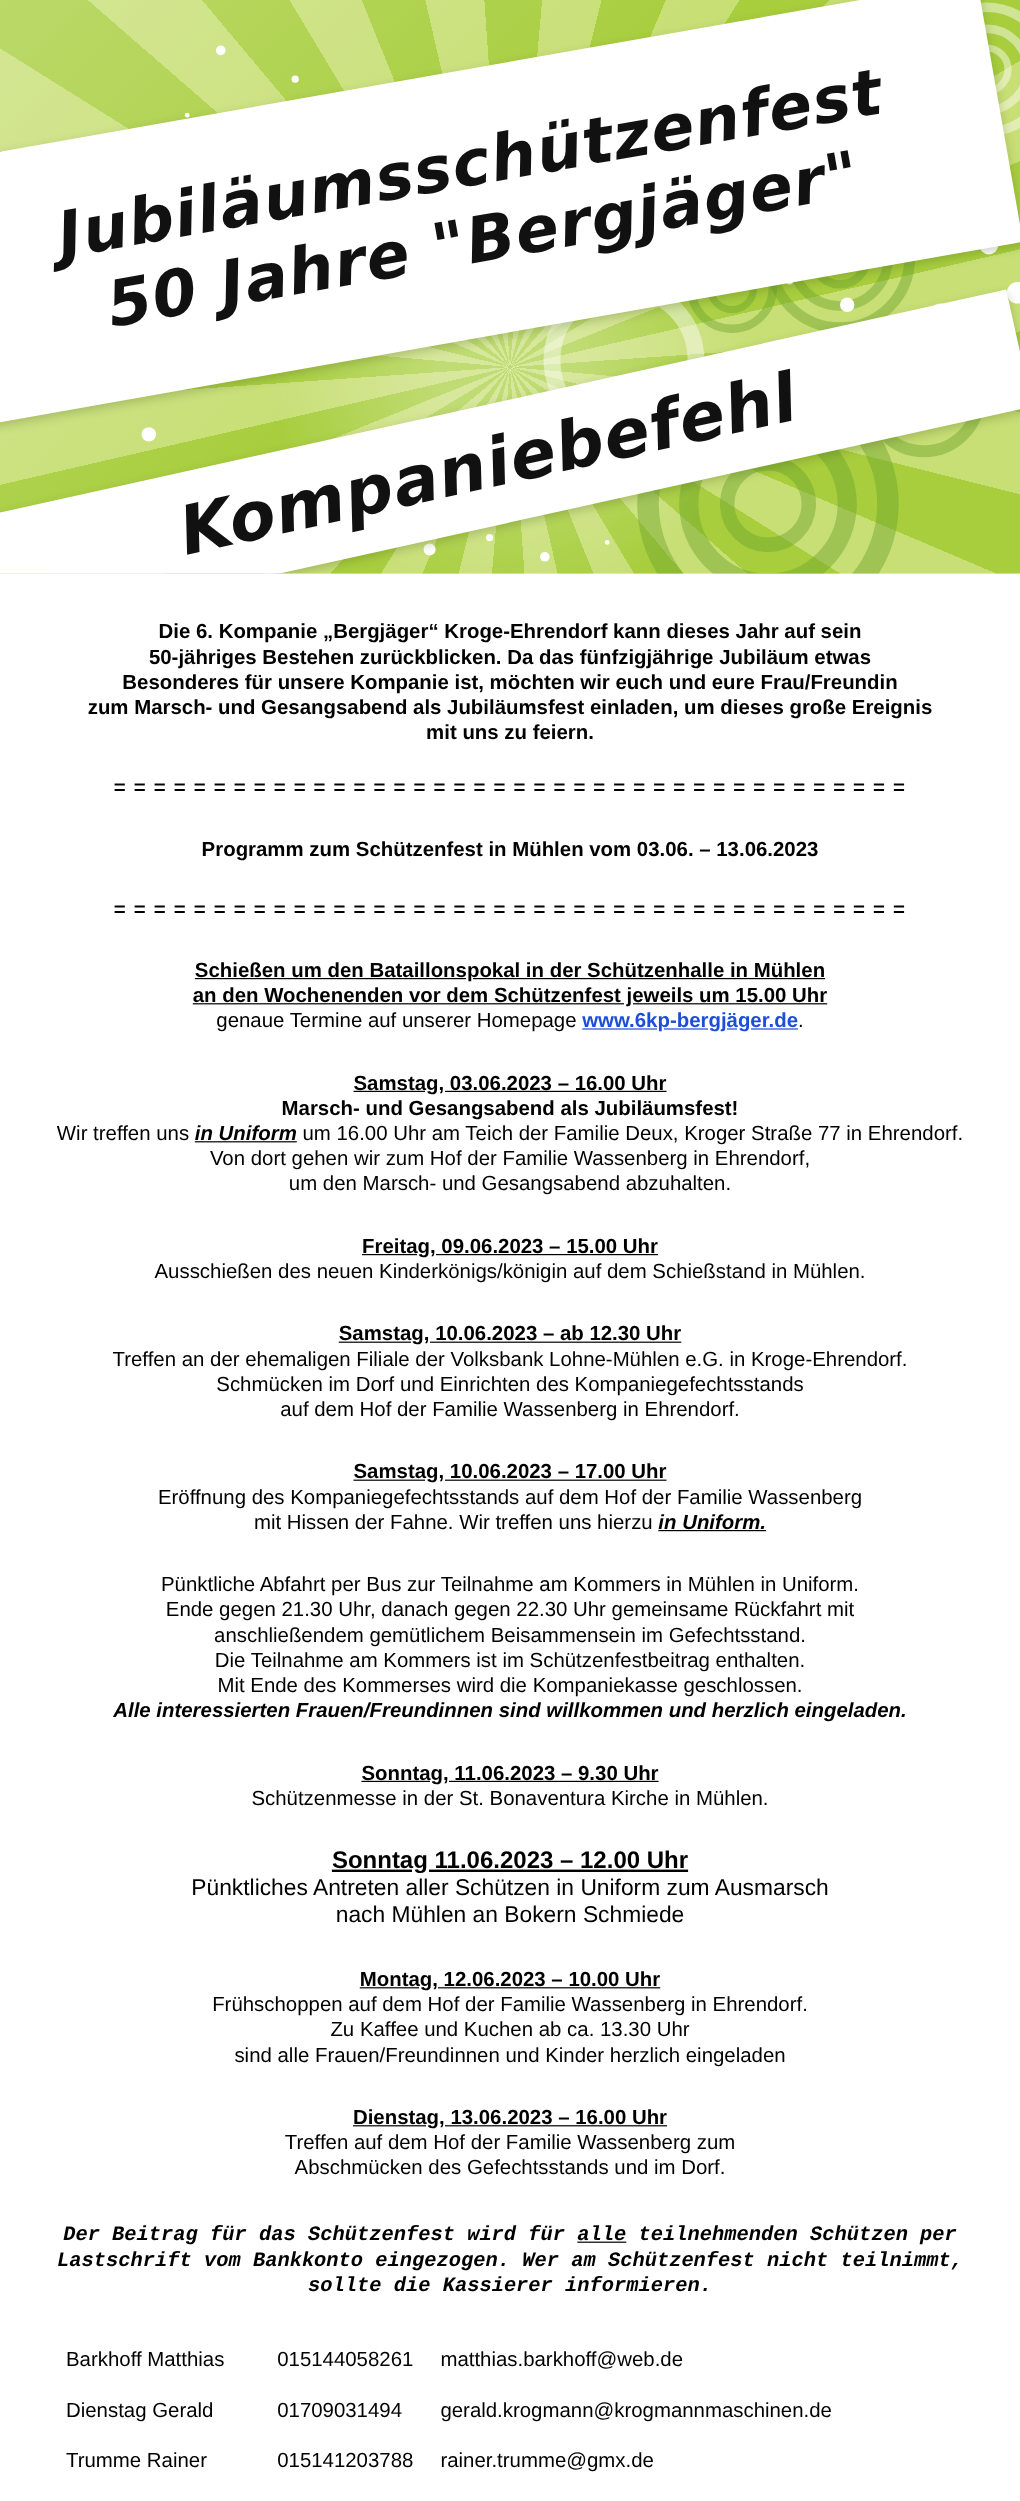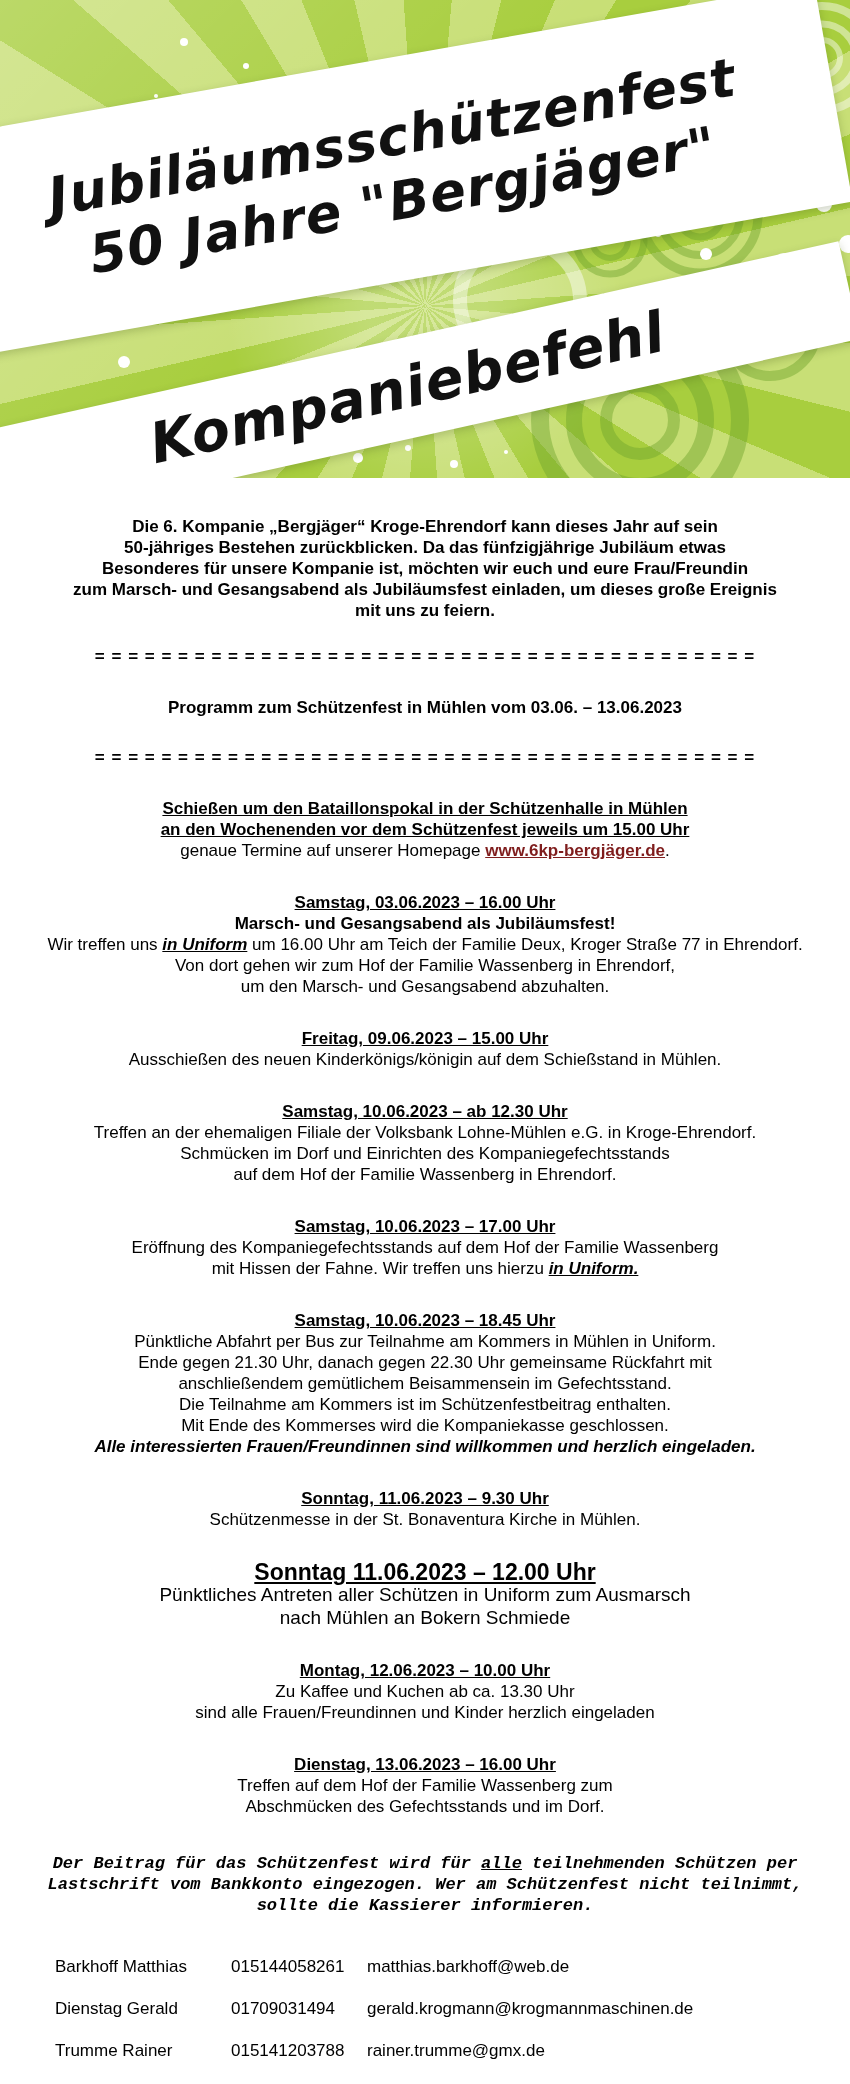--- a/index.html
+++ b/index.html
@@ -38,24 +38,24 @@
 
   
   .doc{padding:0 25px 46px 25px;text-align:center;}
   .t{font-size:17px;line-height:21px;}
   .intro{margin-top:38px;font-weight:bold;}
   .divider{margin-top:26px;font-weight:bold;font-size:17px;letter-spacing:1px;white-space:nowrap;}
   .program-title{margin-top:30px;font-weight:bold;}
   .divider2{margin-top:30px;}
   .pokal{margin-top:30px;}
   .pokal .u-line{font-weight:bold;text-decoration:underline;}
-  .link{color:#7f1d1d;font-weight:bold;text-decoration:underline;}
+  .link{color:#1d4ed8;font-weight:bold;text-decoration:underline;}
   .event{margin-top:31px;}
   .ev-head{font-weight:bold;text-decoration:underline;}
-  .ev-head.lg{font-size:23px;line-height:22px;}
+  .ev-head.lg{font-size:20px;line-height:22px;}
   .ev-line.lg{font-size:19px;line-height:23px;}
   .seg-b{font-weight:bold;margin-top:41px;}
   .seg-bi{font-weight:bold;font-style:italic;}
   .seg-biu{font-weight:bold;font-style:italic;text-decoration:underline;}
   .payment-note{margin-top:36px;font-weight:bold;font-style:italic;max-width:796px;margin-left:auto;margin-right:auto;font-family:Liberation Mono, monospace;}
   .contacts{margin-top:40px;display:grid;grid-template-columns:155px 115px auto;column-gap:48px;row-gap:7px;
     justify-content:start;margin-left:30px;text-align:left;font-weight:normal;gap:21px;}
   .fees{margin-top:46px;font-weight:bold;font-style:italic;}
 </style>
 </head>
@@ -136,39 +136,39 @@
         <div class="ev-line"><span>Treffen an der ehemaligen Filiale der Volksbank Lohne-Mühlen e.G. in Kroge-Ehrendorf.</span></div>
         <div class="ev-line"><span>Schmücken im Dorf und Einrichten des Kompaniegefechtsstands</span></div>
         <div class="ev-line"><span>auf dem Hof der Familie Wassenberg in Ehrendorf.</span></div>
       </div>
       <div class="event t">
         <div class="ev-head">Samstag, 10.06.2023 – 17.00 Uhr</div>
         <div class="ev-line"><span>Eröffnung des Kompaniegefechtsstands auf dem Hof der Familie Wassenberg</span></div>
         <div class="ev-line"><span>mit Hissen der Fahne. Wir treffen uns hierzu </span><span class="seg-biu">in Uniform.</span></div>
       </div>
       <div class="event t">
-        <div class="ev-head">Samstag, 10.06.2023 – 18.45 Uhr</div>
         <div class="ev-line"><span>Pünktliche Abfahrt per Bus zur Teilnahme am Kommers in Mühlen in Uniform.</span></div>
         <div class="ev-line"><span>Ende gegen 21.30 Uhr, danach gegen 22.30 Uhr gemeinsame Rückfahrt mit</span></div>
         <div class="ev-line"><span>anschließendem gemütlichem Beisammensein im Gefechtsstand.</span></div>
         <div class="ev-line"><span>Die Teilnahme am Kommers ist im Schützenfestbeitrag enthalten.</span></div>
         <div class="ev-line"><span>Mit Ende des Kommerses wird die Kompaniekasse geschlossen.</span></div>
         <div class="ev-line"><span class="seg-bi">Alle interessierten Frauen/Freundinnen sind willkommen und herzlich eingeladen.</span></div>
       </div>
       <div class="event t">
         <div class="ev-head">Sonntag, 11.06.2023 – 9.30 Uhr</div>
         <div class="ev-line"><span>Schützenmesse in der St. Bonaventura Kirche in Mühlen.</span></div>
       </div>
       <div class="event t">
         <div class="ev-head lg">Sonntag 11.06.2023 – 12.00 Uhr</div>
         <div class="ev-line lg"><span>Pünktliches Antreten aller Schützen in Uniform zum Ausmarsch</span></div>
         <div class="ev-line lg"><span>nach Mühlen an Bokern Schmiede</span></div>
       </div>
       <div class="event t">
         <div class="ev-head">Montag, 12.06.2023 – 10.00 Uhr</div>
+        <div class="ev-line"><span>Frühschoppen auf dem Hof der Familie Wassenberg in Ehrendorf.</span></div>
         <div class="ev-line"><span>Zu Kaffee und Kuchen ab ca. 13.30 Uhr</span></div>
         <div class="ev-line"><span>sind alle Frauen/Freundinnen und Kinder herzlich eingeladen</span></div>
       </div>
       <div class="event t">
         <div class="ev-head">Dienstag, 13.06.2023 – 16.00 Uhr</div>
         <div class="ev-line"><span>Treffen auf dem Hof der Familie Wassenberg zum</span></div>
         <div class="ev-line"><span>Abschmücken des Gefechtsstands und im Dorf.</span></div>
       </div>
     </div>
 

